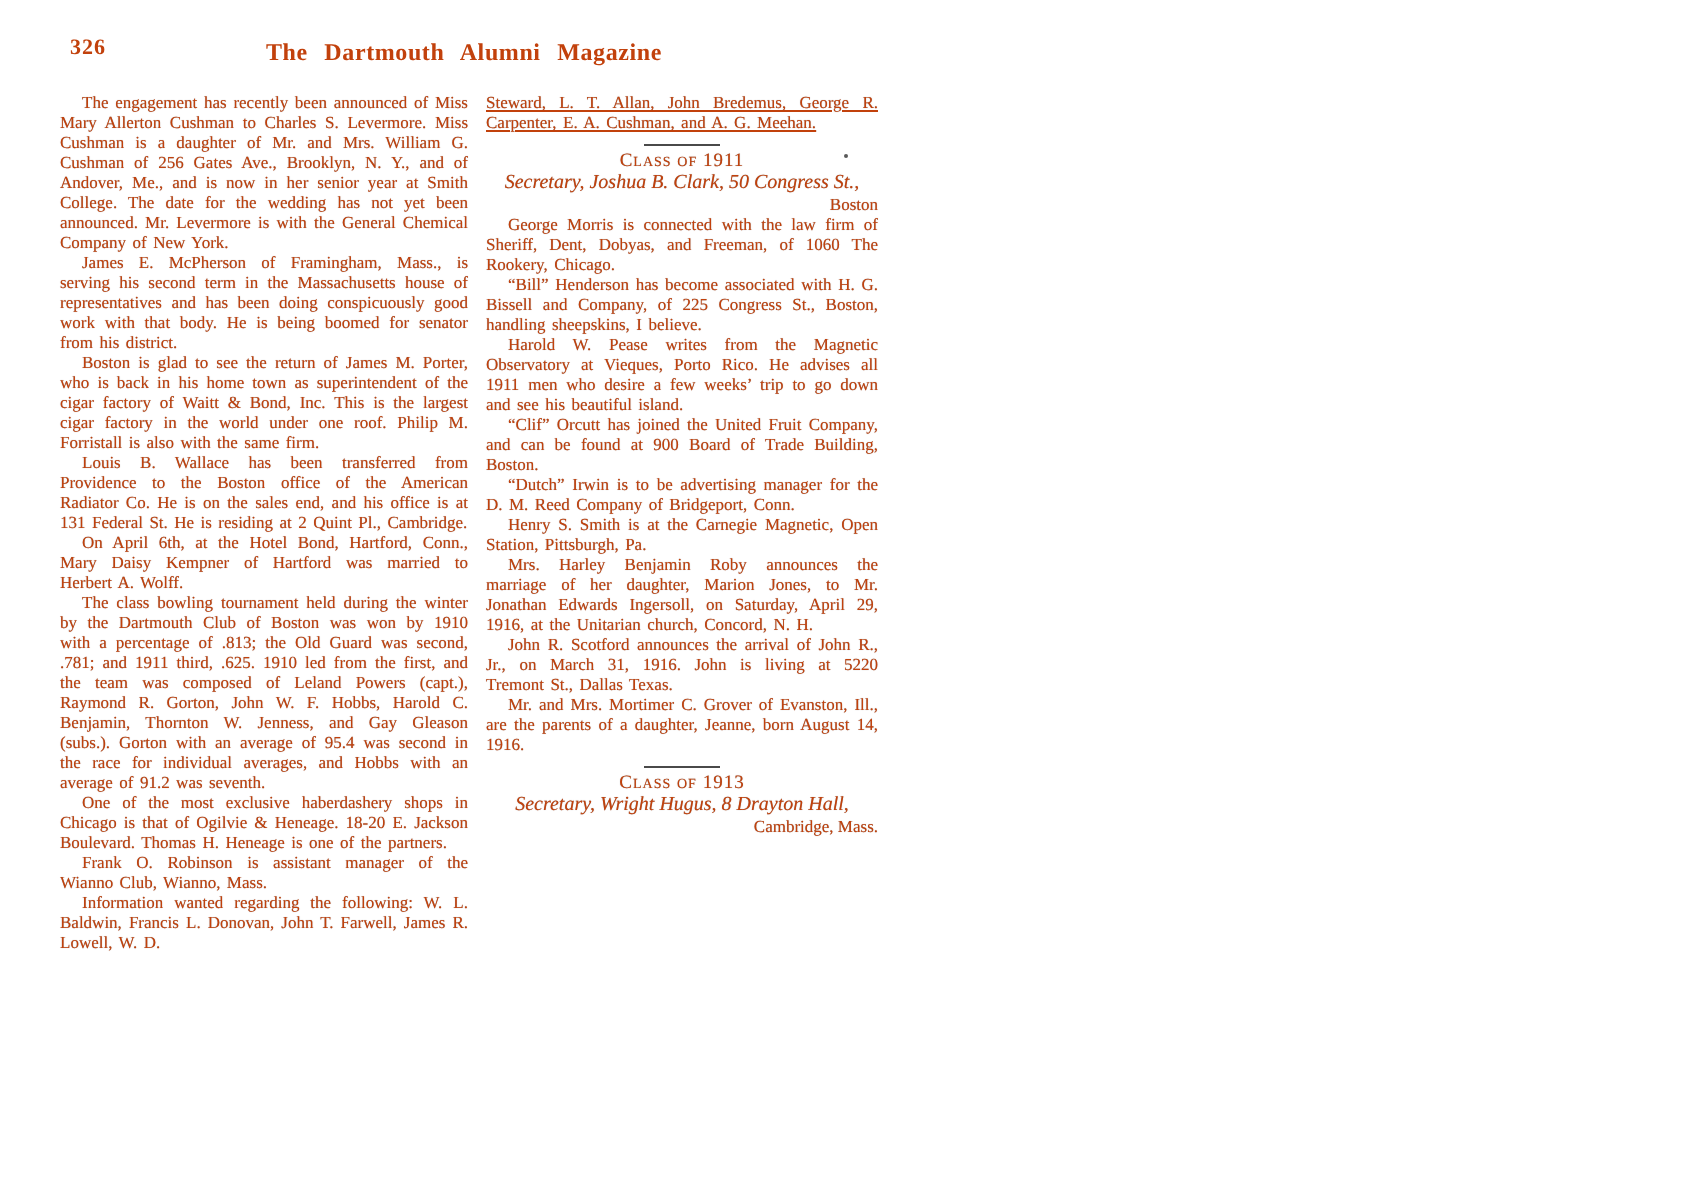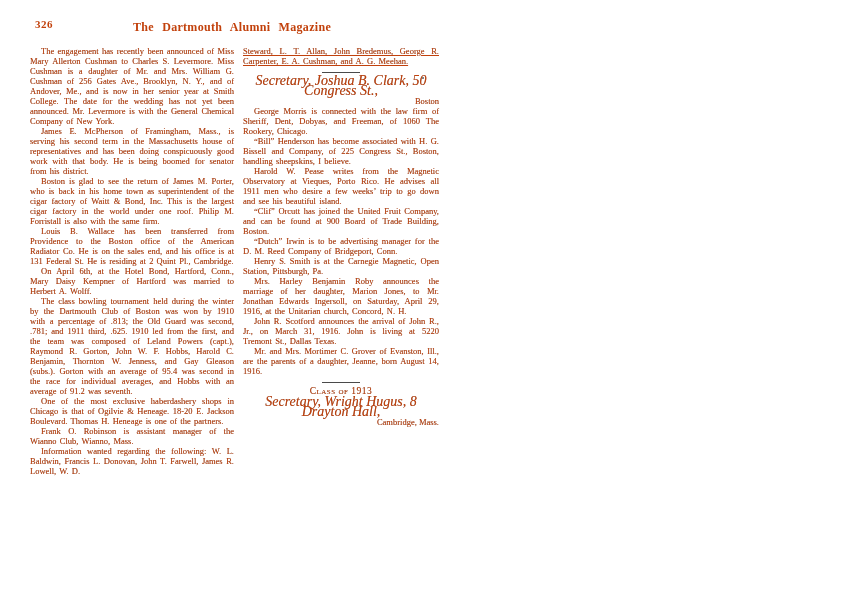--- a/index.html
+++ b/index.html
@@ -68,21 +68,21 @@
     text-align: center;
     font-variant: small-caps;
     font-size: 9.5px;
     line-height: 11px;
     letter-spacing: 0.5px;
     text-shadow: 0 0 0.4px rgba(58,58,58,0.55);
   }
   .secretary {
     text-align: center;
     font-style: italic;
-    font-size: 14px;
+    font-size: 10px;
     line-height: 10px;
     text-shadow: 0 0 0.4px rgba(58,58,58,0.55);
   }
   .secretary-place {
     text-align: right;
     font-size: 8.5px;
     line-height: 10px;
     text-shadow: 0 0 0.4px rgba(58,58,58,0.55);
   }
   .ink-speck {
@@ -115,20 +115,21 @@
       <p class="para">One of the most exclusive haberdashery shops in Chicago is that of Ogilvie &amp; Heneage. 18-20 E. Jackson Boulevard. Thomas H. Heneage is one of the partners.</p>
       <p class="para">Frank O. Robinson is assistant manager of the Wianno Club, Wianno, Mass.</p>
       <p class="para">Information wanted regarding the following: W. L. Baldwin, Francis L. Donovan, John T. Farwell, James R. Lowell, W. D.</p>
     </div>
 
     <div class="col col-right">
       <p class="para no-indent">Steward, L. T. Allan, John Bredemus, George R. Carpenter, E. A. Cushman, and A. G. Meehan.</p>
 
       <div class="section-head">
         <div class="rule"></div>
+        <div class="class-heading">Class of 1911</div>
         <div class="secretary">Secretary, Joshua B. Clark, 50 Congress St.,</div>
         <div class="secretary-place">Boston</div>
       </div>
 
       <p class="para">George Morris is connected with the law firm of Sheriff, Dent, Dobyas, and Freeman, of 1060 The Rookery, Chicago.</p>
       <p class="para">“Bill” Henderson has become associated with H. G. Bissell and Company, of 225 Congress St., Boston, handling sheepskins, I believe.</p>
       <p class="para">Harold W. Pease writes from the Magnetic Observatory at Vieques, Porto Rico. He advises all 1911 men who desire a few weeks’ trip to go down and see his beautiful island.</p>
       <p class="para">“Clif” Orcutt has joined the United Fruit Company, and can be found at 900 Board of Trade Building, Boston.</p>
       <p class="para">“Dutch” Irwin is to be advertising manager for the D. M. Reed Company of Bridgeport, Conn.</p>
       <p class="para">Henry S. Smith is at the Carnegie Magnetic, Open Station, Pittsburgh, Pa.</p>

